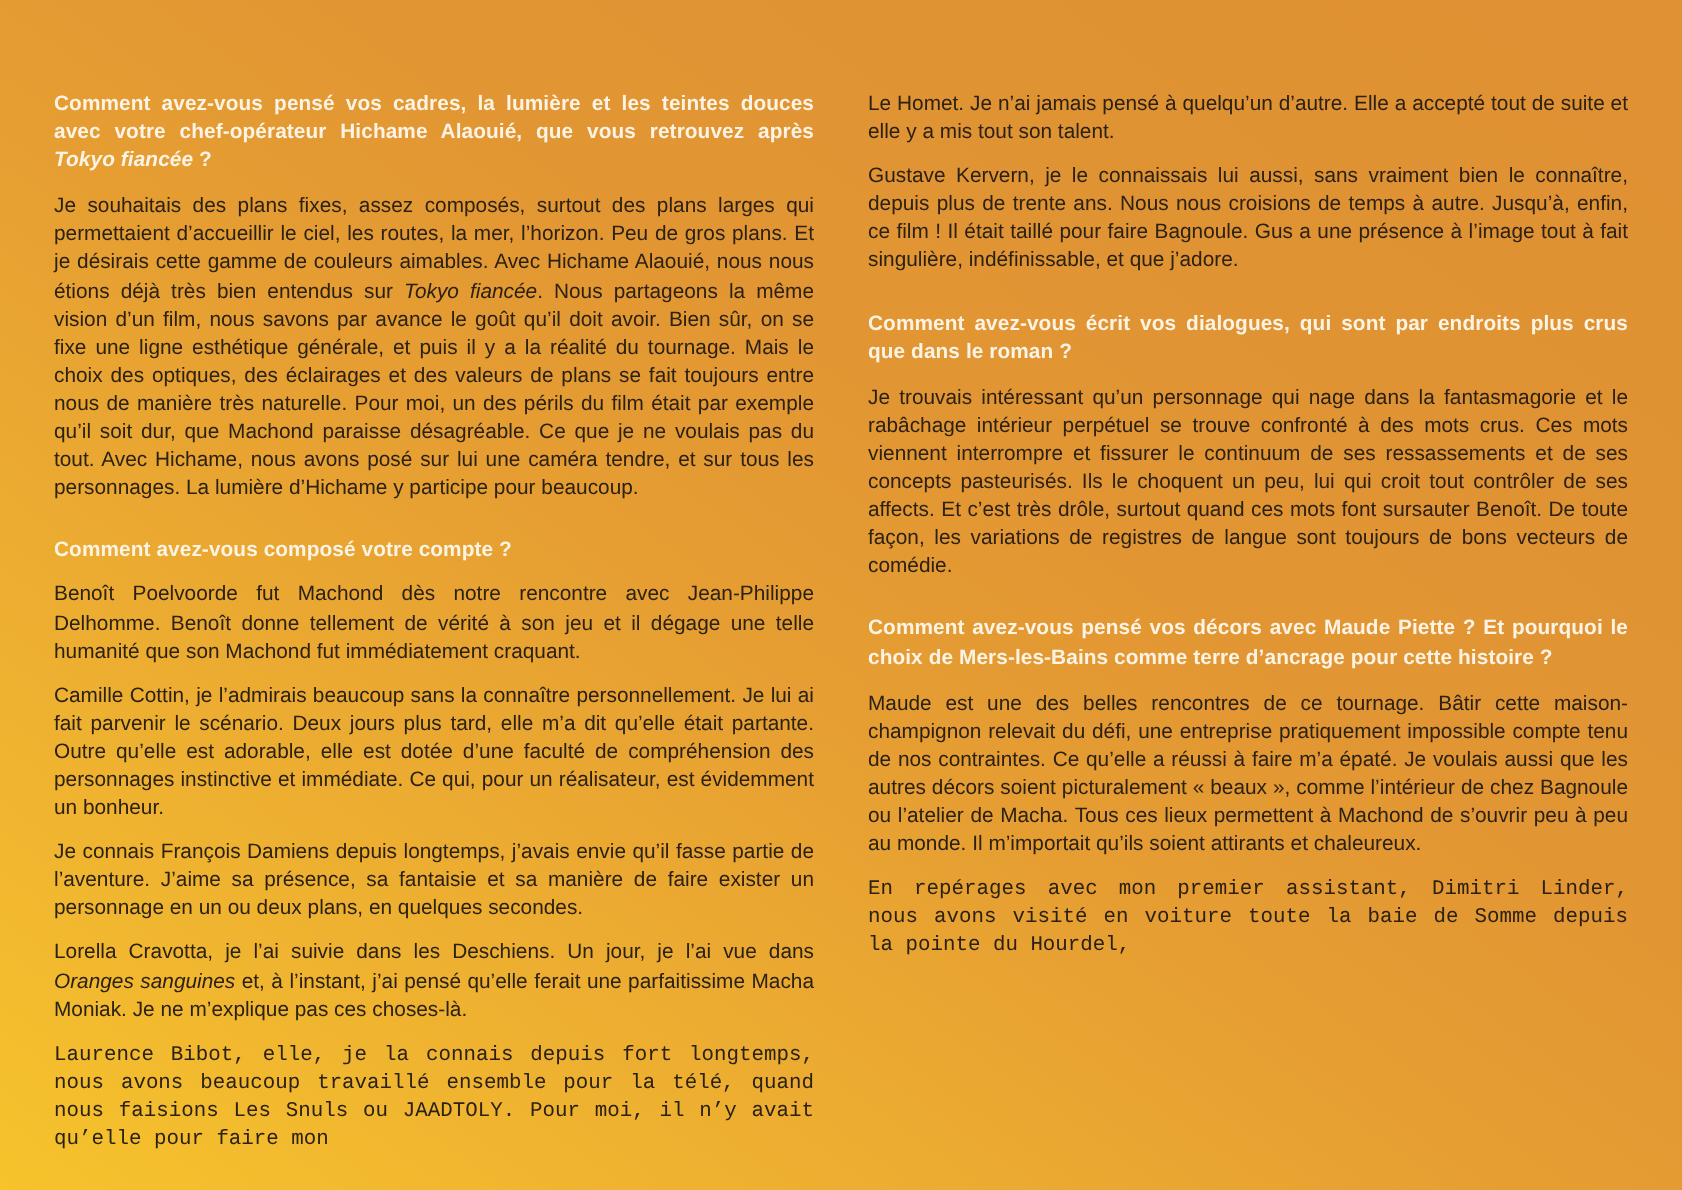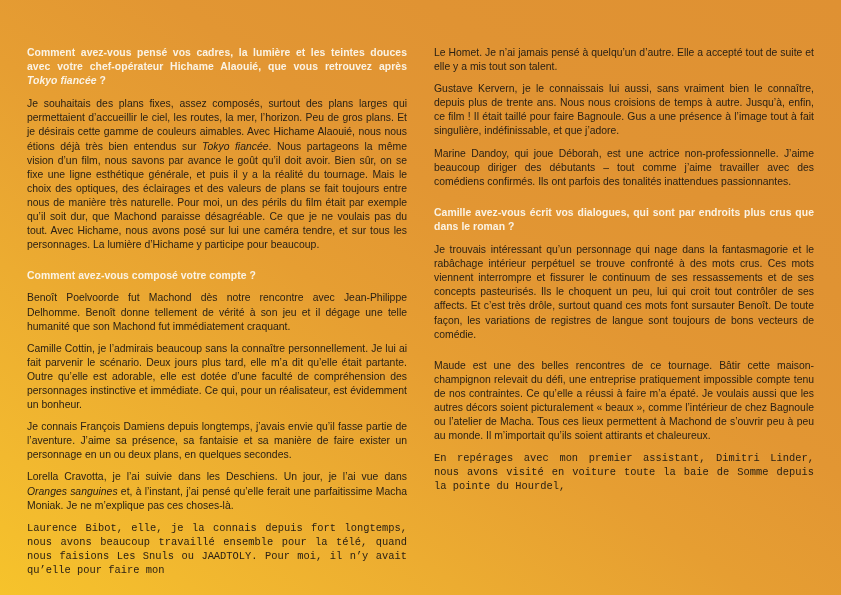--- a/index.html
+++ b/index.html
@@ -108,31 +108,31 @@
       <p class="a last">Laurence Bibot, elle, je la connais depuis fort longtemps, nous avons beaucoup travaillé ensemble pour la télé, quand nous faisions Les Snuls ou JAADTOLY. Pour moi, il n’y avait qu’elle pour faire mon</p>
 
     </div>
 
     <div class="column right">
 
       <p class="a">Le Homet. Je n’ai jamais pensé à quelqu’un d’autre. Elle a accepté tout de suite et elle y a mis tout son talent.</p>
 
       <p class="a">Gustave Kervern, je le connaissais lui aussi, sans vraiment bien le connaître, depuis plus de trente ans. Nous nous croisions de temps à autre. Jusqu’à, enfin, ce film ! Il était taillé pour faire Bagnoule. Gus a une présence à l’image tout à fait singulière, indéfinissable, et que j’adore.</p>
 
-      <p class="a">Marine Dandoy, qui joue Déborah, est une actrice non-professionnelle. J’aime beaucoup diriger des débutants – tout comme j’aime travailler avec des comédiens confirmés. Ils ont parfois des tonalités inattendues passionnantes.</p>
 
 
       <div class="spacer-lg"></div>
 
-      <p class="q">Camille avez-vous écrit vos dialogues, qui sont par endroits plus crus que dans le roman ?</p>
+      <p class="q">Comment avez-vous écrit vos dialogues, qui sont par endroits plus crus que dans le roman ?</p>
 
       <p class="a">Je trouvais intéressant qu’un personnage qui nage dans la fantasmagorie et le rabâchage intérieur perpétuel se trouve confronté à des mots crus. Ces mots viennent interrompre et fissurer le continuum de ses ressassements et de ses concepts pasteurisés. Ils le choquent un peu, lui qui croit tout contrôler de ses affects. Et c’est très drôle, surtout quand ces mots font sursauter Benoît. De toute façon, les variations de registres de langue sont toujours de bons vecteurs de comédie.</p>
 
       <div class="spacer-lg"></div>
 
+      <p class="q">Comment avez-vous pensé vos décors avec Maude Piette ? Et pourquoi le choix de Mers-les-Bains comme terre d’ancrage pour cette histoire ?</p>
 
       <p class="a">Maude est une des belles rencontres de ce tournage. Bâtir cette maison-champignon relevait du défi, une entreprise pratiquement impossible compte tenu de nos contraintes. Ce qu’elle a réussi à faire m’a épaté. Je voulais aussi que les autres décors soient picturalement « beaux », comme l’intérieur de chez Bagnoule ou l’atelier de Macha. Tous ces lieux permettent à Machond de s’ouvrir peu à peu au monde. Il m’importait qu’ils soient attirants et chaleureux.</p>
 
       <p class="a last">En repérages avec mon premier assistant, Dimitri Linder, nous avons visité en voiture toute la baie de Somme depuis la pointe du Hourdel,</p>
 
     </div>
 
   </div>
 </div>
 

